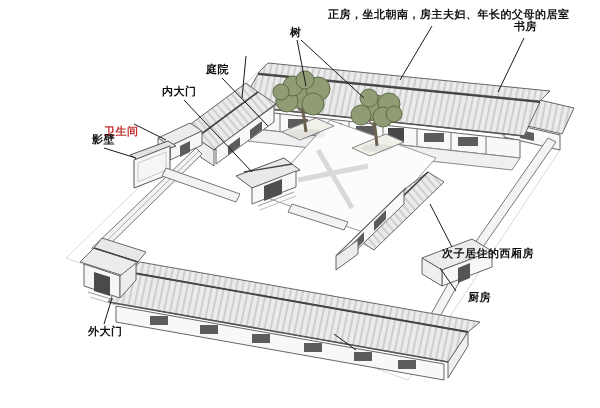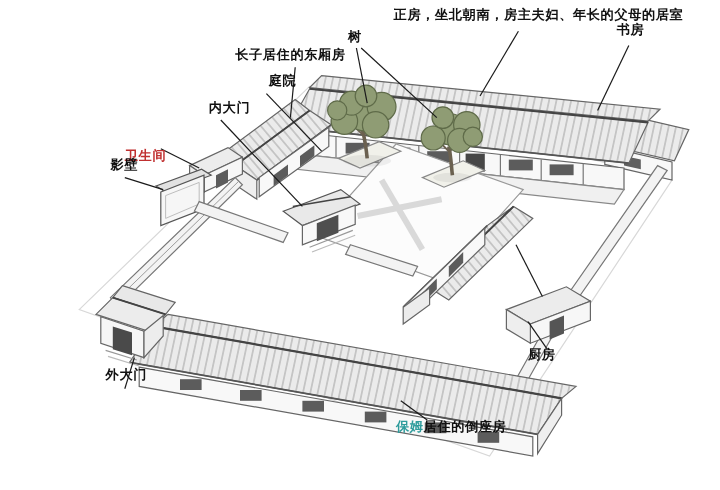--- a/index.html
+++ b/index.html
@@ -3,21 +3,21 @@
 <meta charset="utf-8">
 <style>
   * { box-sizing: border-box; margin: 0; padding: 0; }
   html, body { background: #ffffff; }
   .stage {
     position: relative;
     width: 600px;
     height: 408px;
     background: #ffffff;
     overflow: hidden;
-    font-family: Liberation Mono, monospace;
+    font-family: Liberation Sans, sans-serif;
   }
   .stage svg { position: absolute; left: 0; top: 0; }
   .lbl {
     position: absolute;
     font-size: 11px;
     font-weight: bold;
     color: #111111;
     white-space: nowrap;
     line-height: 1.2;
     letter-spacing: 0.5px;
@@ -219,22 +219,21 @@
       <line x1="452" y1="247" x2="430" y2="204"></line>
       <line x1="456" y1="291" x2="440" y2="268"></line>
       <line x1="104" y1="324" x2="112" y2="298"></line>
       <line x1="356" y1="350" x2="334" y2="334"></line>
     </g>
   </svg>
 
   <div class="lbl" style="left:328px; top:8px">正房，坐北朝南，房主夫妇、年长的父母的居室</div>
   <div class="lbl" style="left:514px; top:20px">书房</div>
   <div class="lbl" style="left:290px; top:26px">树</div>
-  <div class="lbl" style="left:196px; top:41px">长子居住的东厢房</div>
-  <div class="lbl" style="left:224px; top:63px">庭院</div>
-  <div class="lbl" style="left:174px; top:85px">内大门</div>
+  <div class="lbl" style="left:206px; top:63px">庭院</div>
+  <div class="lbl" style="left:162px; top:85px">内大门</div>
   <div class="lbl red" style="left:104px; top:125px">卫生间</div>
   <div class="lbl" style="left:92px;  top:133px">影壁</div>
-  <div class="lbl" style="left:440px; top:291px">厨房</div>
-  <div class="lbl" style="left:88px;  top:308px">外大门</div>
-  <div class="lbl" style="left:330px; top:351px"><span class="teal">保姆</span><span>居住的倒座房</span></div>
+  <div class="lbl" style="left:442px; top:247px">次子居住的西厢房</div>
+  <div class="lbl" style="left:468px; top:291px">厨房</div>
+  <div class="lbl" style="left:88px;  top:325px">外大门</div>
 
 </div>
 
 </body></html>

